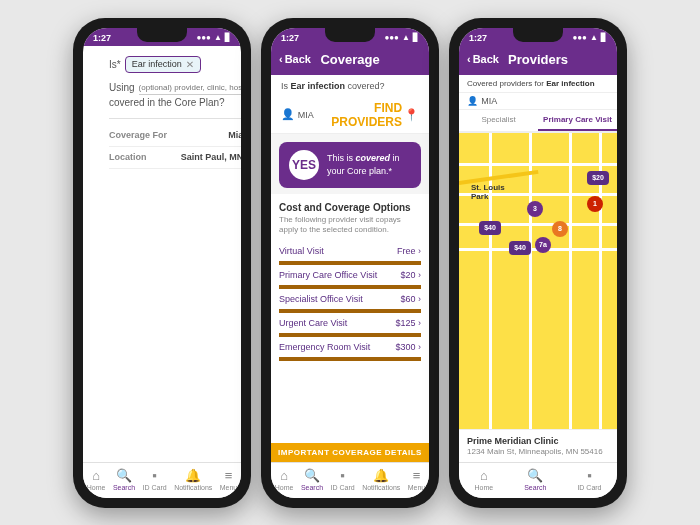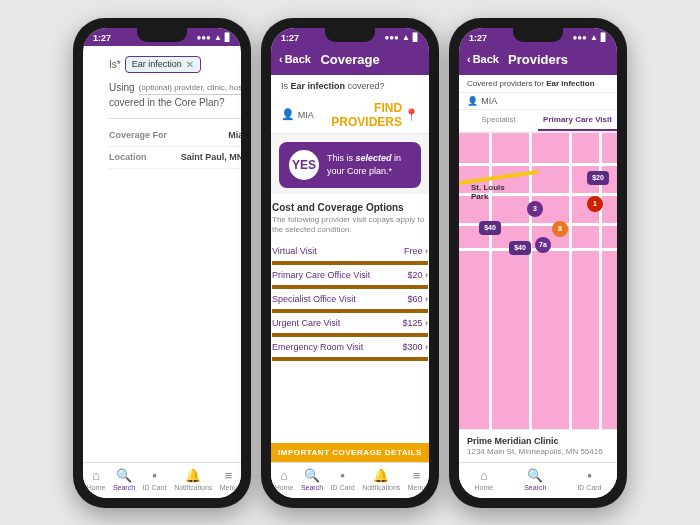--- a/index.html
+++ b/index.html
@@ -256,21 +256,21 @@
     }
     .yes-text {
       color: #fff;
       font-size: 9px;
       line-height: 1.4;
     }
     .yes-text .covered { font-weight: 700; font-style: italic; }
     .cost-section {
       background: #fff;
       margin: 0 0 0;
-      padding: 8px 1px;
+      padding: 8px 8px;
       flex: 1;
       overflow: hidden;
     }
     .cost-title {
       font-size: 10px;
       font-weight: 700;
       color: #333;
       margin-bottom: 2px;
     }
     .cost-subtitle {
@@ -346,21 +346,21 @@
       color: #888;
       cursor: pointer;
     }
     .tab-item.active {
       color: #6b2d8b;
       border-bottom: 2px solid #6b2d8b;
       font-weight: 600;
     }
     .map-area {
       flex: 1;
-      background: #f9a8d4;
+      background: #fde047;
       position: relative;
       overflow: hidden;
     }
     .map-bg {
       width: 100%;
       height: 100%;
       position: relative;
     }
     
     .map-road-h {
@@ -548,21 +548,21 @@
           </div>
           <div class="find-prov-btn">
             <span>FIND PROVIDERS</span>
             <span>📍</span>
           </div>
         </div>
 
         <div class="yes-banner">
           <div class="yes-circle">YES</div>
           <div class="yes-text">
-            This is <span class="covered">selected</span> in your Core plan.*
+            This is <span class="covered">covered</span> in your Core plan.*
           </div>
         </div>
 
         <div class="cost-section">
           <div class="cost-title">Cost and Coverage Options</div>
           <div class="cost-subtitle">The following provider visit copays apply to the selected condition.</div>
 
           <div class="cost-row">
             <span class="cost-row-label">Virtual Visit</span>
             <span class="cost-row-value">Free ›</span>

